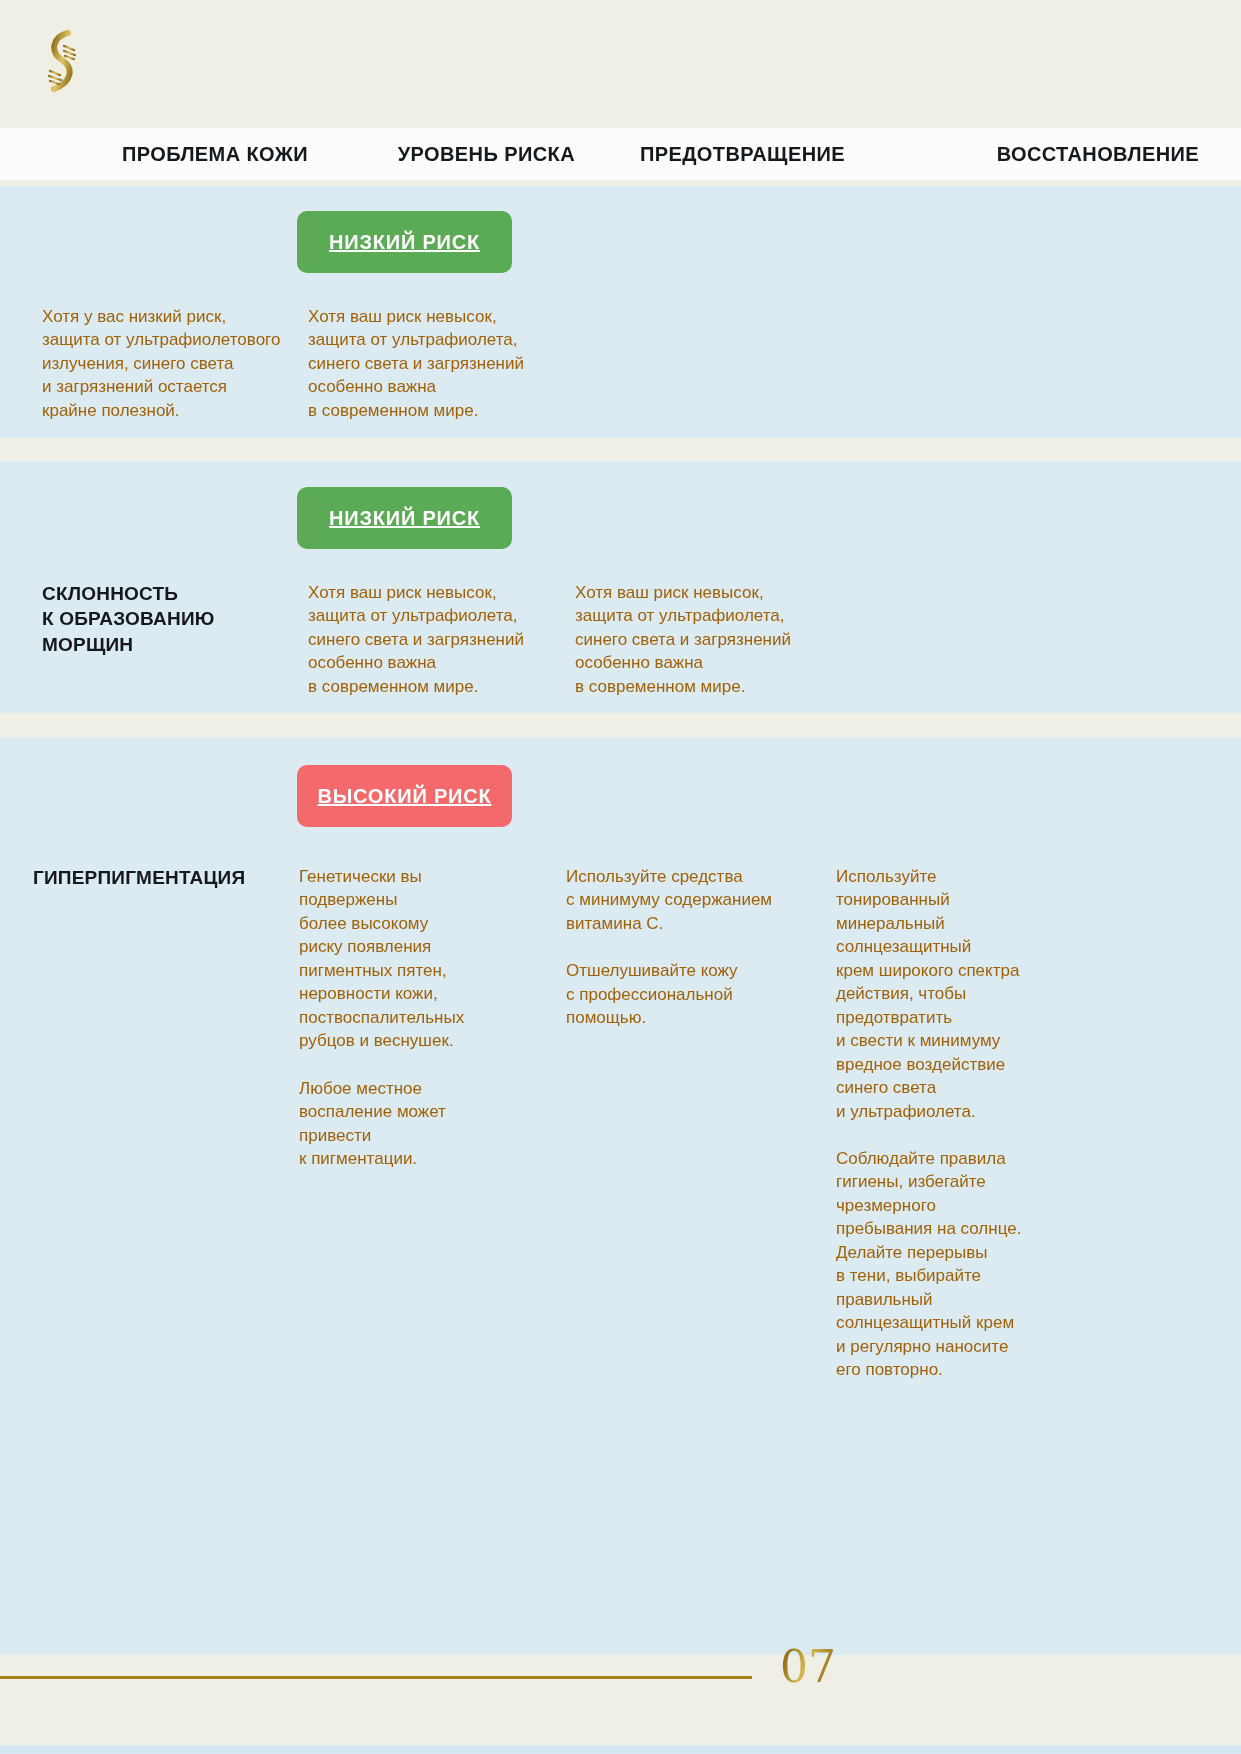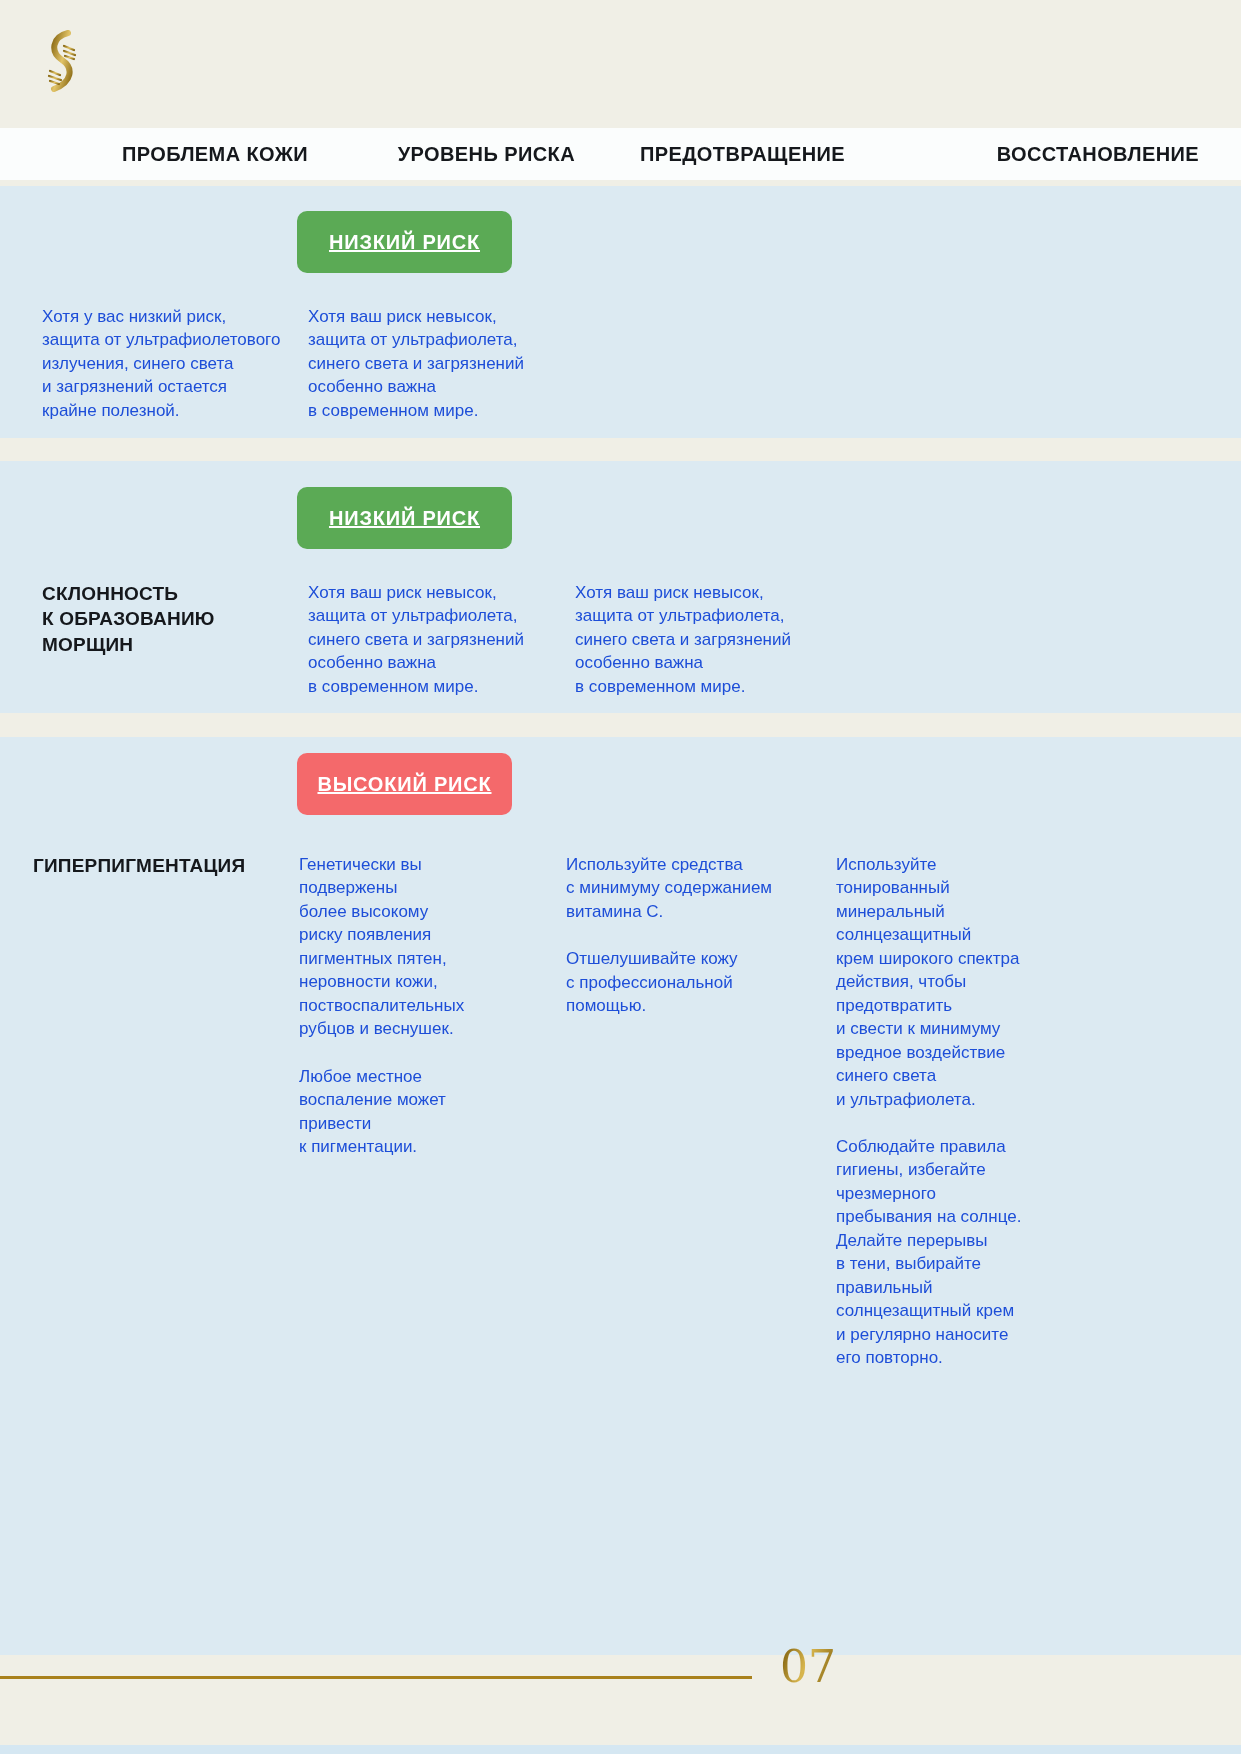--- a/index.html
+++ b/index.html
@@ -27,35 +27,35 @@
     color:#15181c;white-space:nowrap;
   }
   
   .section{position:absolute;left:0;width:100%;background:#dceaf2;box-sizing:border-box;}
   .section-1{top:186px;height:252px;}
   .section-2{top:461px;height:252px;}
   .section-3{top:737px;height:918px;}
   .badge-row{padding-left:297px;}
   .section-1 .badge-row{padding-top:25px;}
   .section-2 .badge-row{padding-top:26px;}
-  .section-3 .badge-row{padding-top:16px;}
+  .section-3 .badge-row{padding-top:28px;}
   .badge{
     width:215px;height:62px;border-radius:10px;
     display:flex;align-items:center;justify-content:center;
     color:#ffffff;font-weight:700;font-size:20px;letter-spacing:.8px;
     white-space:nowrap;
     text-decoration:underline;
   }
   .section-1 .content,.section-2 .content{margin-top:32px;}
   .section-3 .content{margin-top:38px;padding-left:33px;}
   .problem{
     font-weight:700;font-size:19px;line-height:1.34;
     color:#15181c;white-space:pre-line;letter-spacing:.2px;
   }
-  .body-cell{font-size:17px;line-height:1.38;color:#1d4ed8;}
+  .body-cell{font-size:17px;line-height:1.38;color:#a16207;}
   .body-cell p{margin:0 0 24px 0;white-space:pre-line;}
   .body-cell p:last-child{margin-bottom:0;}
   
   .footer-line{position:absolute;top:1676px;left:0;width:752px;height:3px;background:#a9811c;}
   .page-number{
     position:absolute;top:1645px;left:780px;
     font-family:"DejaVu Serif",serif;font-size:44px;line-height:1;
     background:linear-gradient(110deg,#8a6a14 10%,#d8b64e 45%,#8a6a14 90%);
     -webkit-background-clip:text;background-clip:text;color:transparent;
   }

